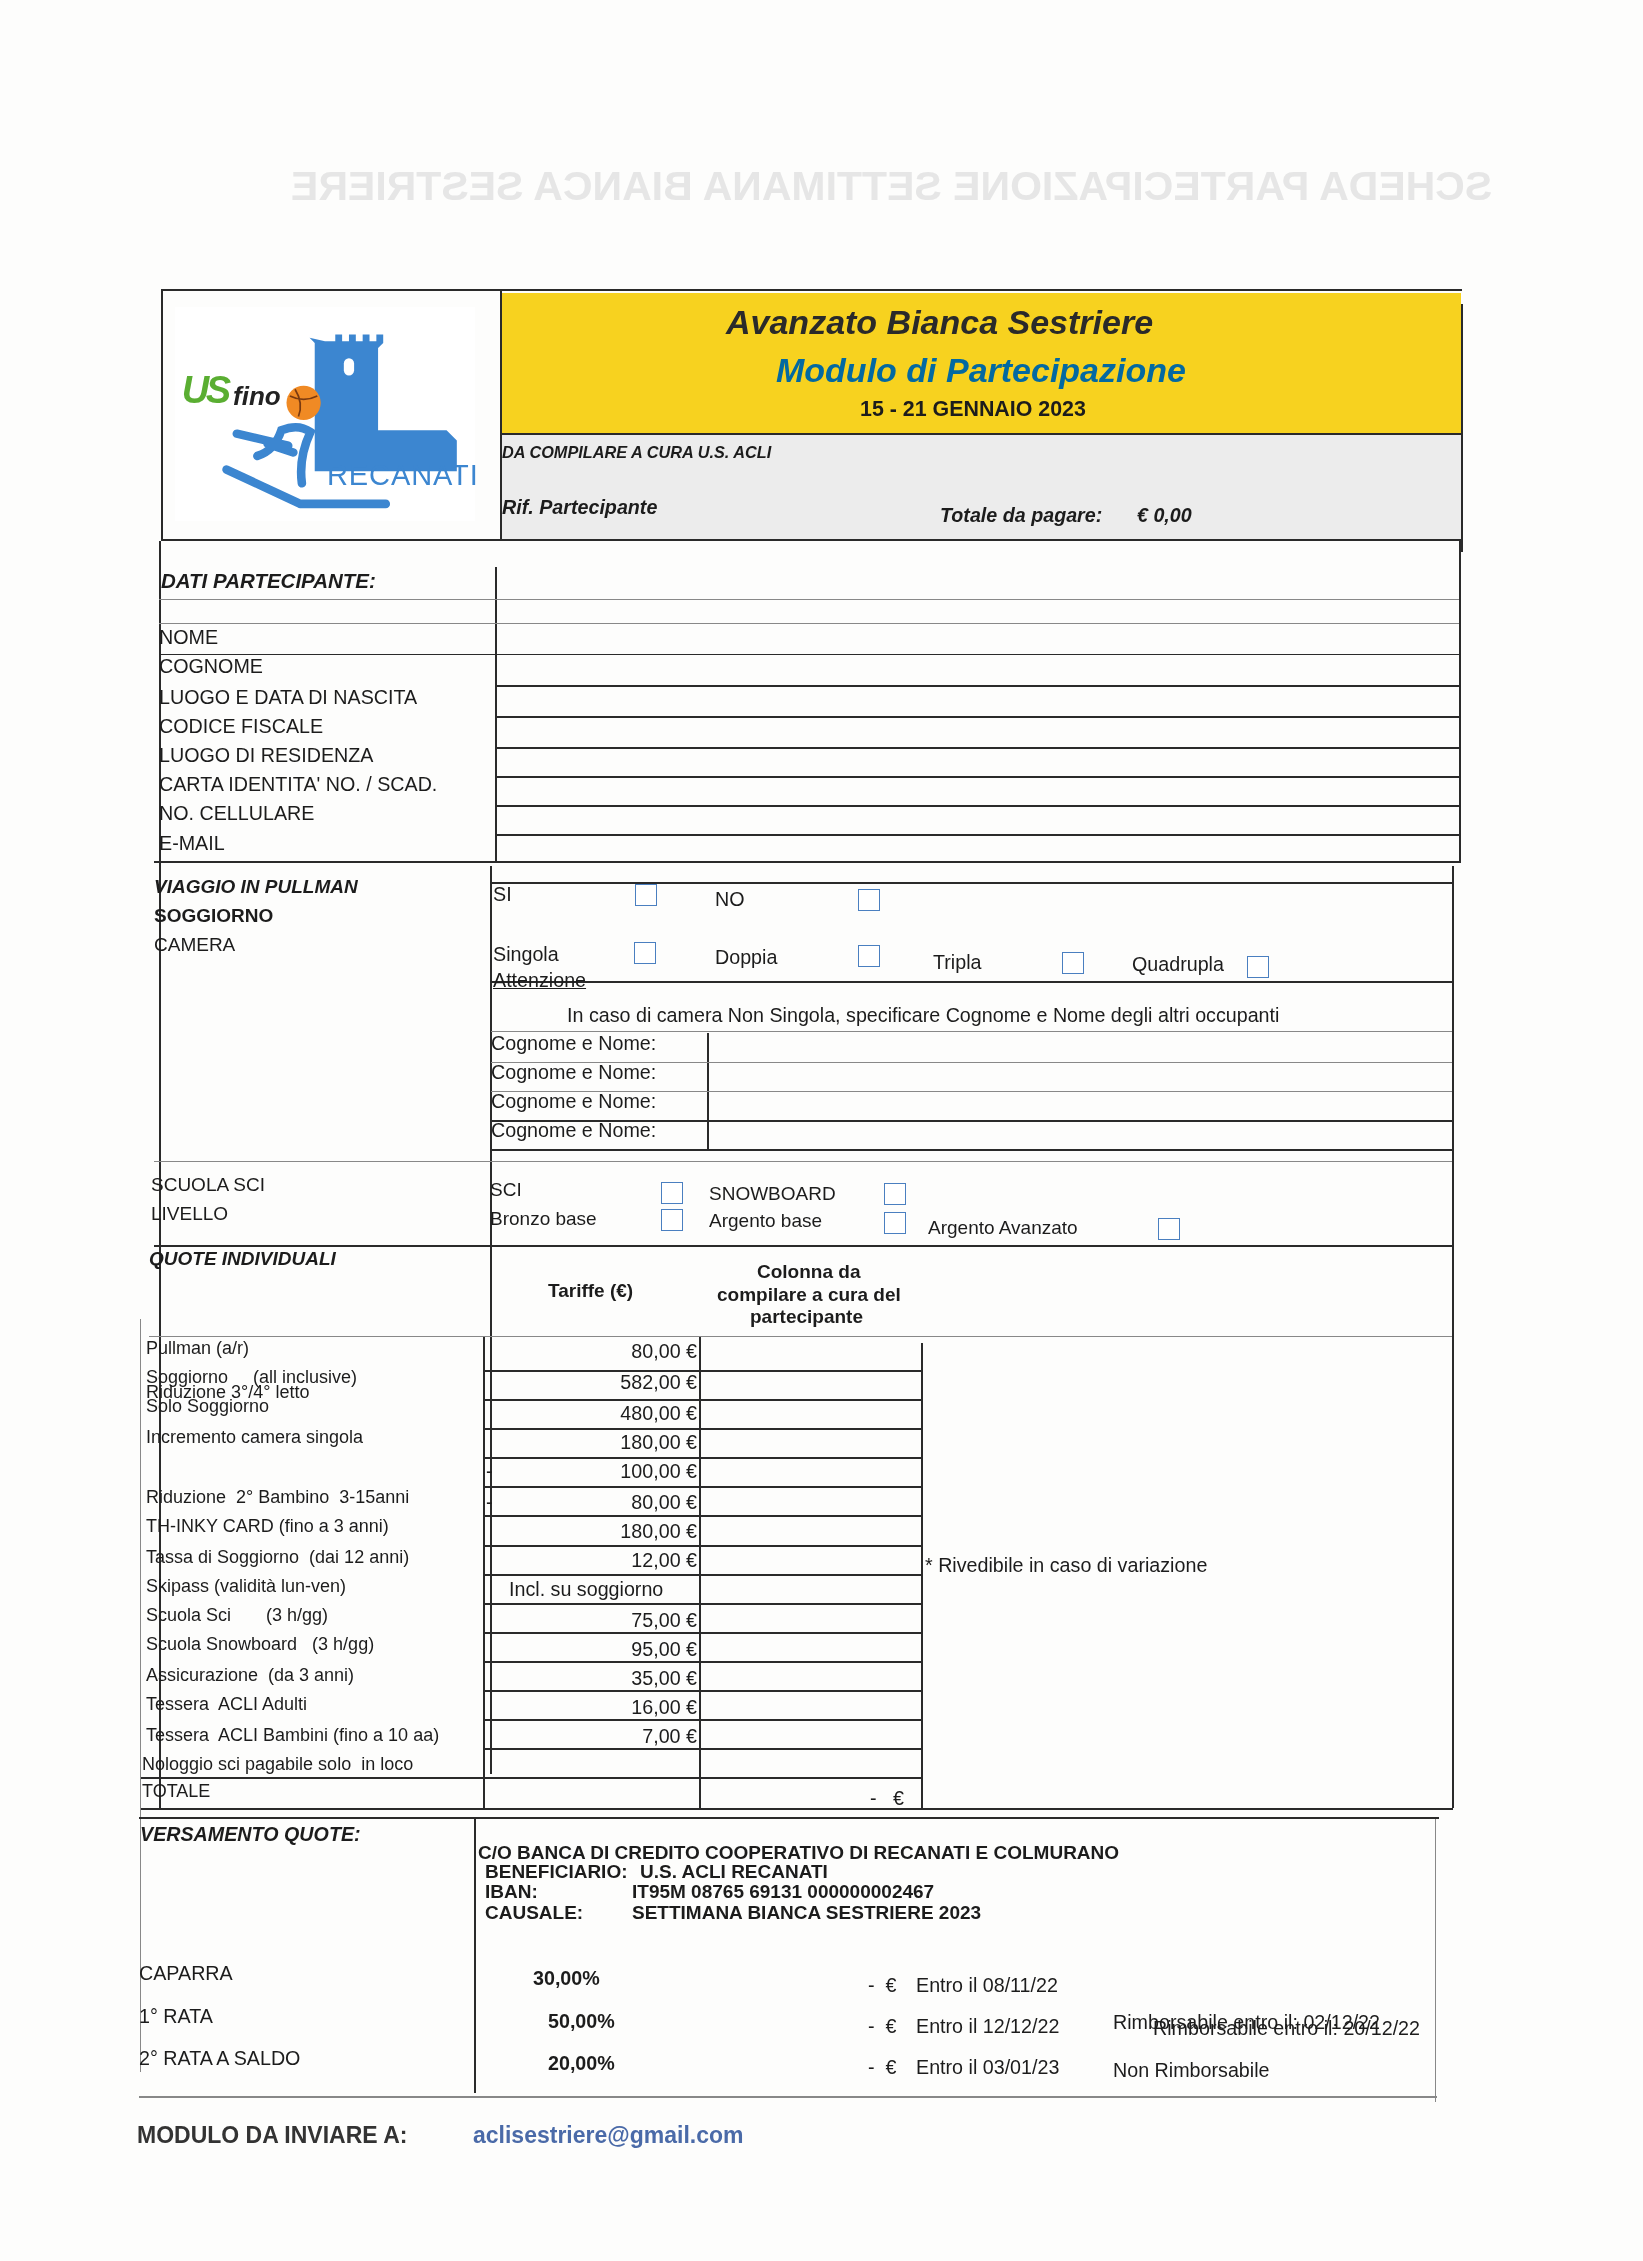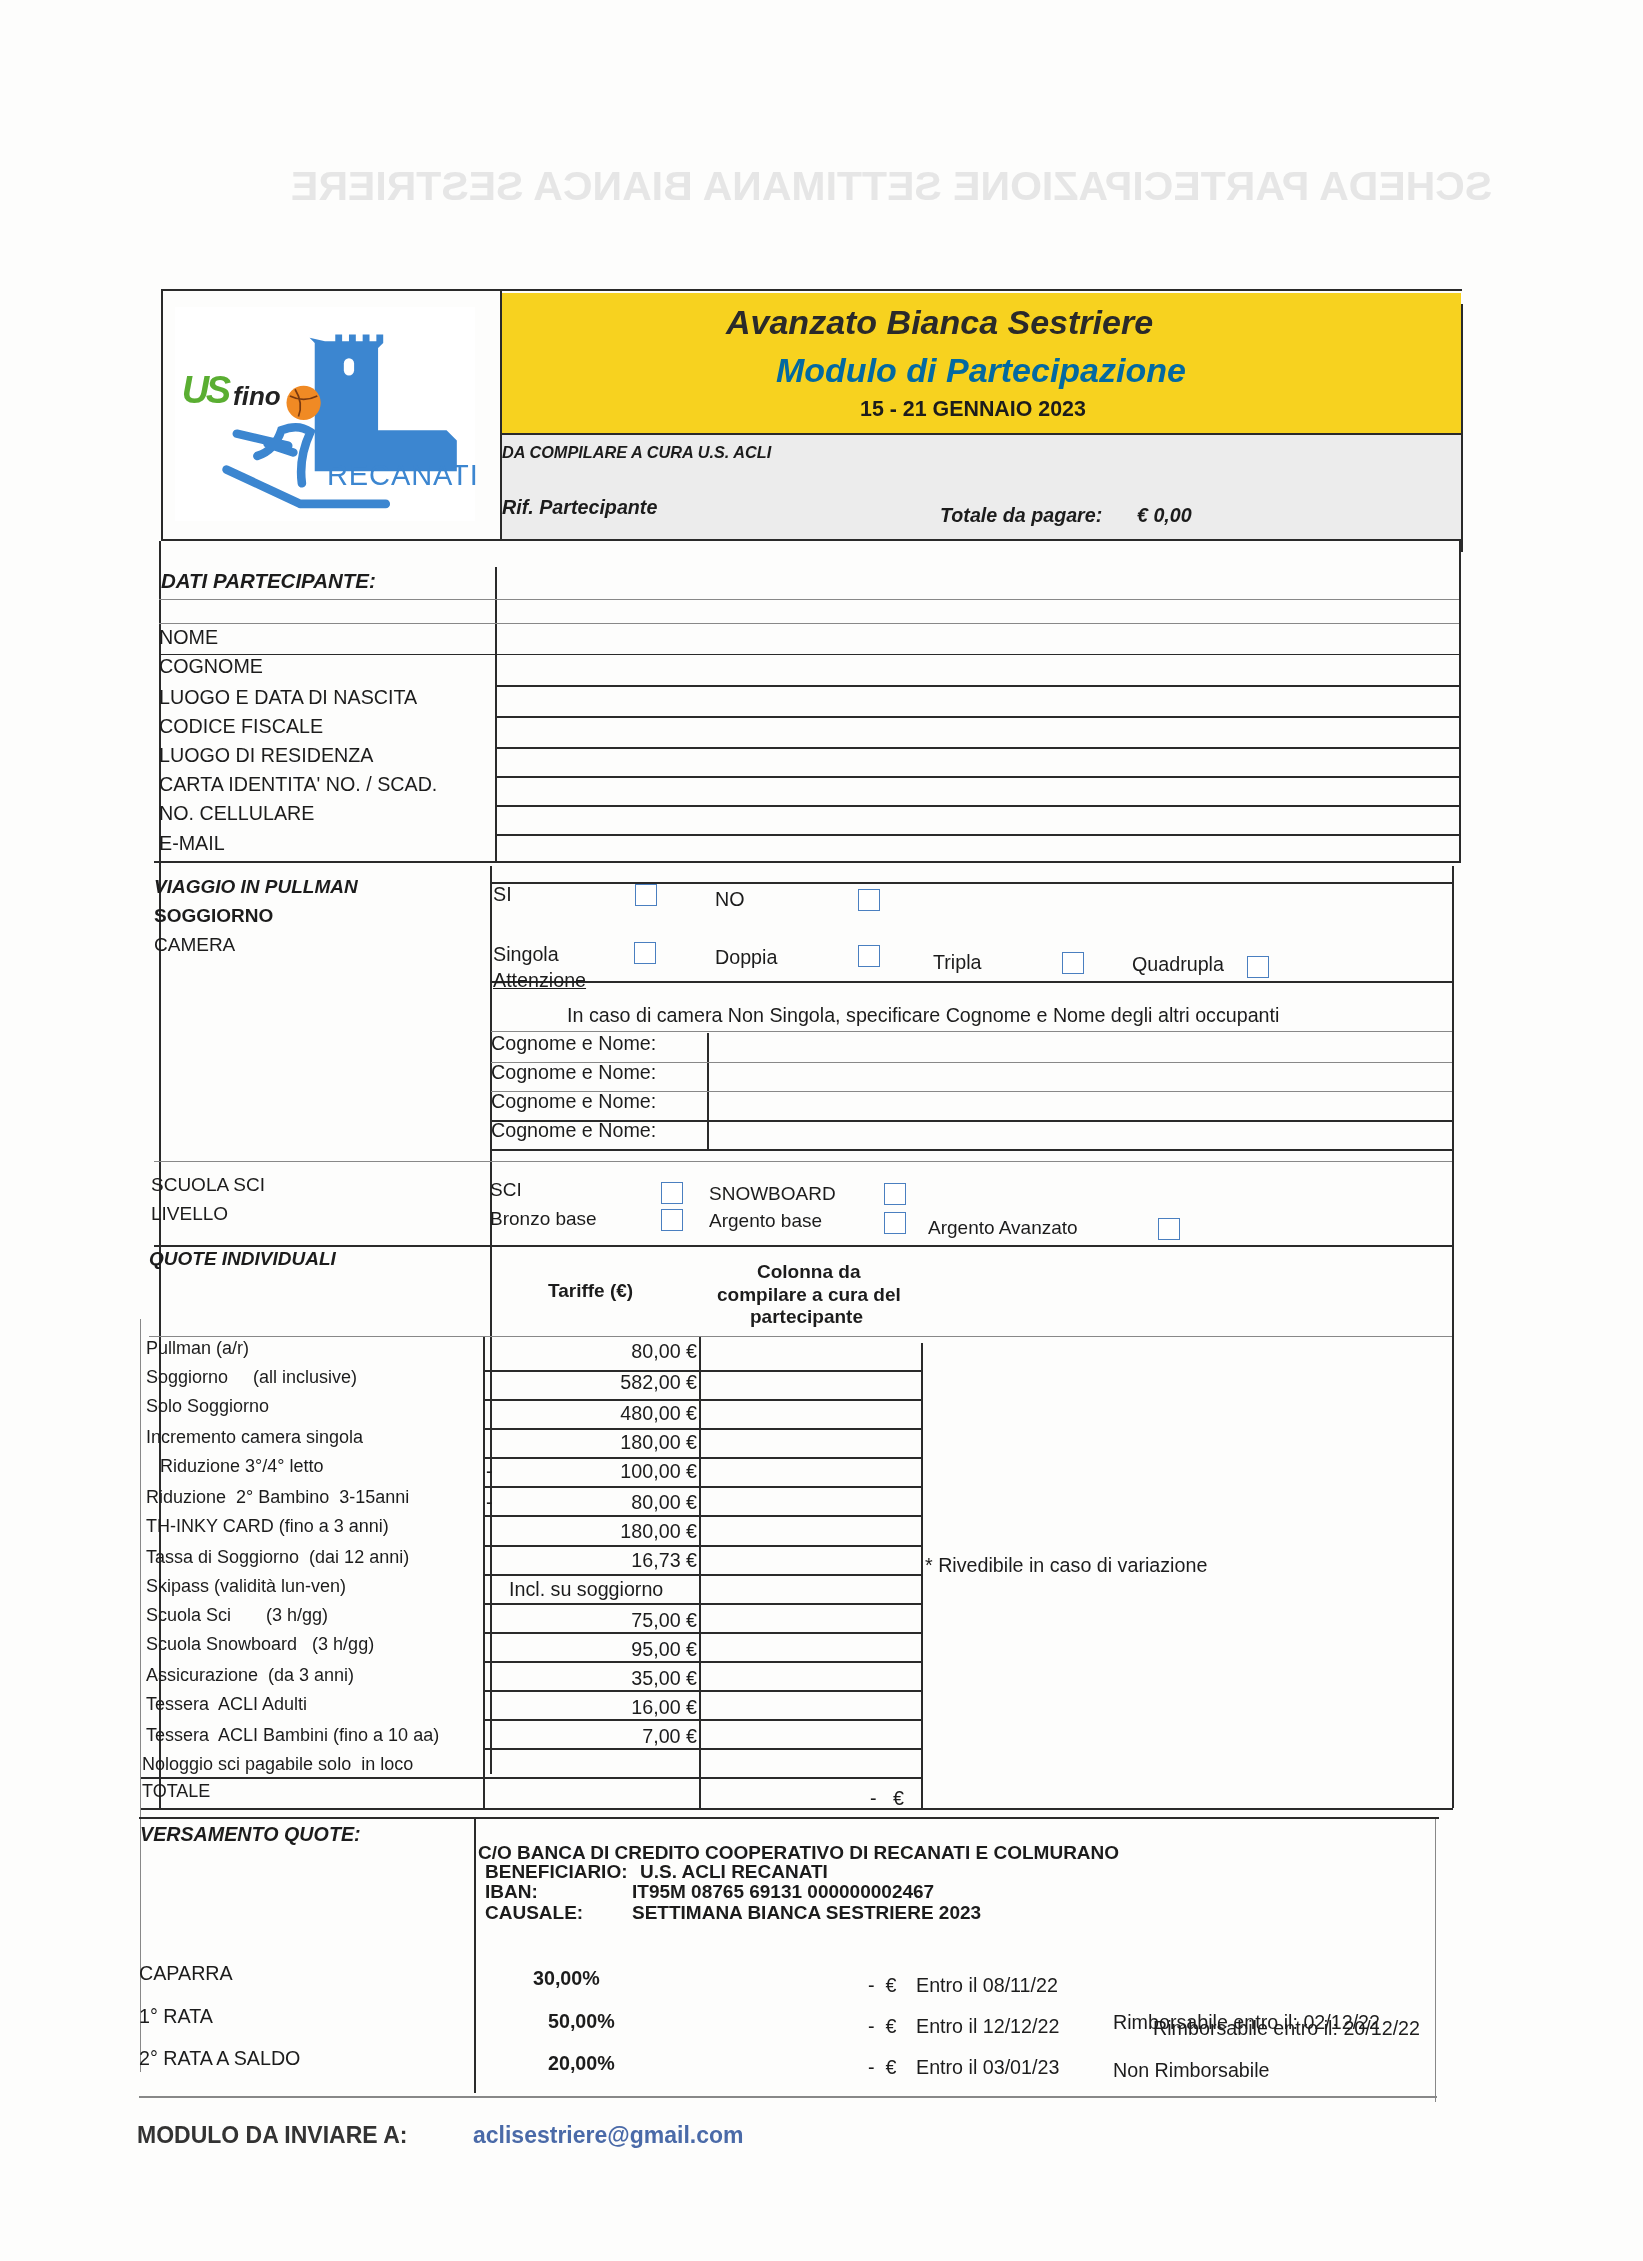--- a/index.html
+++ b/index.html
@@ -222,42 +222,42 @@
     <div class="fillcell" style="top:1401px;height:27px;"></div>
   </div>
   <div class="ln" style="left:485px;top:1428px;width:438px;height:1.7px;"></div>
   <div>
     <span class="lbl" style="top:1425px;left:146px;">Incremento camera singola</span>
     <span class="price" style="top:1430px;">180,00 €</span>
     <div class="fillcell" style="top:1430px;height:27px;"></div>
   </div>
   <div class="ln" style="left:485px;top:1457px;width:438px;height:1.7px;"></div>
   <div>
-    <span class="lbl" style="top:1454px;left:146px;margin-left:14px;">Riduzione 3°/4° letto</span>
+    <span class="lbl" style="top:1380px;left:146px;">Riduzione 3°/4° letto</span>
     <span class="txt" style="left:486px;top:1459px;">-</span>
     <span class="price" style="top:1459px;">100,00 €</span>
     <div class="fillcell" style="top:1459px;height:27px;"></div>
   </div>
   <div class="ln" style="left:485px;top:1486px;width:438px;height:1.7px;"></div>
   <div>
     <span class="lbl" style="top:1485px;left:146px;white-space:pre;">Riduzione  2° Bambino  3-15anni</span>
     <span class="txt" style="left:486px;top:1490px;">-</span>
     <span class="price" style="top:1490px;">80,00 €</span>
     <div class="fillcell" style="top:1488px;height:27px;"></div>
   </div>
   <div class="ln" style="left:485px;top:1515px;width:438px;height:1.7px;"></div>
   <div>
     <span class="lbl" style="top:1514px;left:146px;">TH-INKY CARD (fino a 3 anni)</span>
     <span class="price" style="top:1519px;">180,00 €</span>
     <div class="fillcell" style="top:1517px;height:27px;"></div>
   </div>
   <div class="ln" style="left:485px;top:1545px;width:438px;height:1.7px;"></div>
   <div>
     <span class="lbl" style="top:1545px;left:146px;white-space:pre;">Tassa di Soggiorno  (dai 12 anni)</span>
-    <span class="price" style="top:1548px;">16,73 €</span>
+    <span class="price" style="top:1548px;">12,00 €</span>
     <div class="fillcell" style="top:1546px;height:27px;"></div>
   </div>
   <div class="ln" style="left:485px;top:1574px;width:438px;height:1.7px;"></div>
   <div>
     <span class="lbl" style="top:1574px;left:146px;">Skipass (validità lun-ven)</span>
     <span class="txt" style="left:509px;top:1577px;">Incl. su soggiorno</span>
     <div class="fillcell" style="top:1575px;height:27px;"></div>
   </div>
   <div class="ln" style="left:485px;top:1603px;width:438px;height:1.7px;"></div>
   <div>

